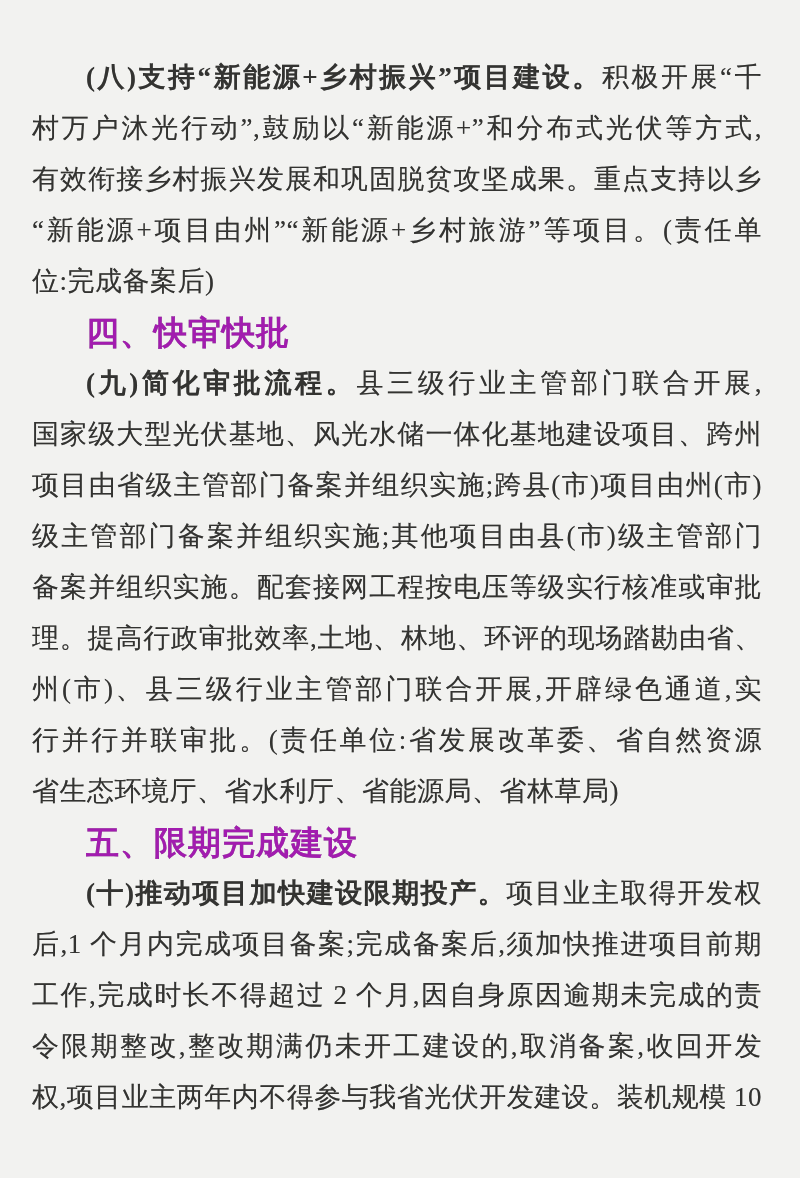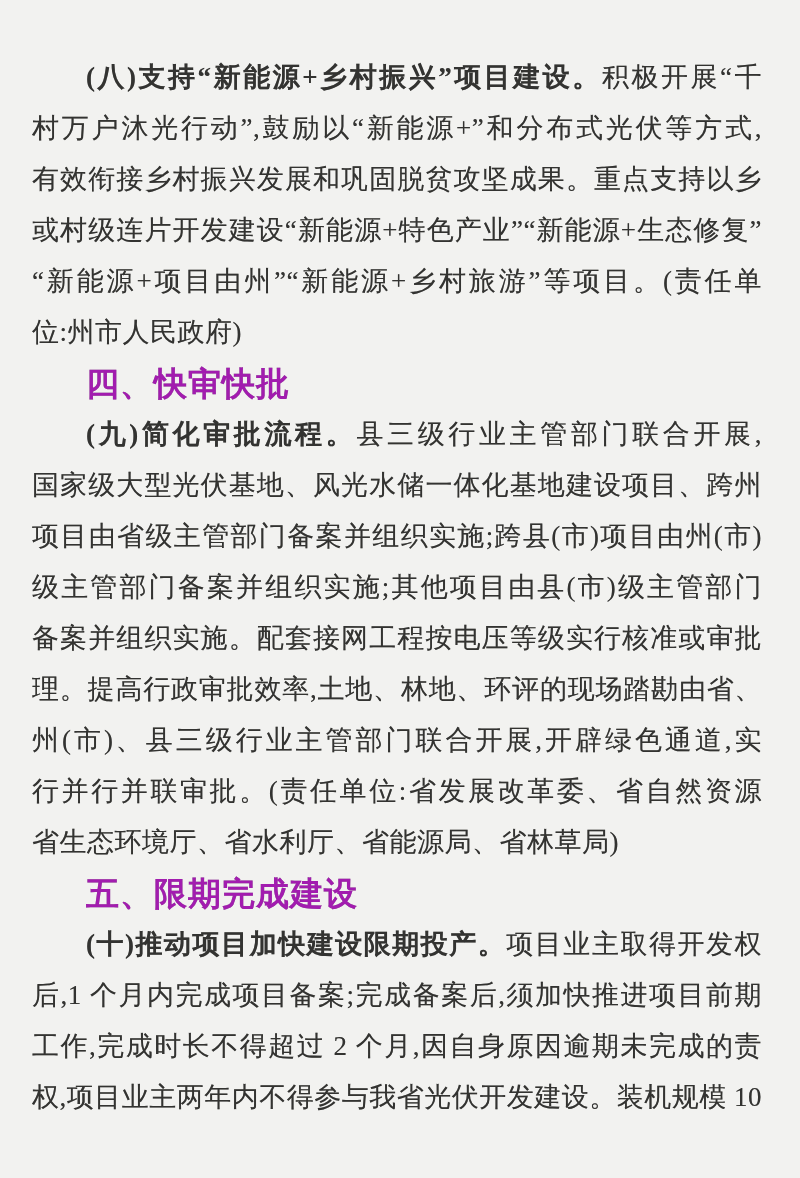--- a/index.html
+++ b/index.html
@@ -61,37 +61,37 @@
 </style>
 </head>
 <body>
 
 <div class="page" style="background: rgb(242, 242, 240);">
   <div class="doc" id="doc" style="color: rgb(51, 51, 49); padding-left: 32px;">
       <div class="paragraph">
         <div class="line indent"><span class="seg lead">(八)支持“新能源+乡村振兴”项目建设。</span><span class="seg body">积极开展“千</span></div>
         <div class="line"><span class="seg body">村万户沐光行动”,鼓励以“新能源+”和分布式光伏等方式,</span></div>
         <div class="line"><span class="seg body">有效衔接乡村振兴发展和巩固脱贫攻坚成果。重点支持以乡村</span></div>
-        <div class="line"><span class="seg body">或村级连片开发建设“新能源+特色产业”“新能源+生态修复”</span></div>
         <div class="line"><span class="seg body">“新能源+项目由州”“新能源+乡村旅游”等项目。</span><span class="seg unit">(责任单</span></div>
-        <div class="line last"><span class="seg unit">位:州市人民政府)</span></div>
+        <div class="line last"><span class="seg unit">位:完成备案后)</span></div>
       </div>
       <div class="line heading-line"><span class="heading">四、快审快批</span></div>
       <div class="paragraph">
         <div class="line indent"><span class="seg lead">(九)简化审批流程。</span><span class="seg body">县三级行业主管部门联合开展,</span></div>
         <div class="line"><span class="seg body">国家级大型光伏基地、风光水储一体化基地建设项目、跨州(市)</span></div>
         <div class="line"><span class="seg body">项目由省级主管部门备案并组织实施;跨县(市)项目由州(市)</span></div>
         <div class="line"><span class="seg body">级主管部门备案并组织实施;其他项目由县(市)级主管部门</span></div>
         <div class="line"><span class="seg body">备案并组织实施。配套接网工程按电压等级实行核准或审批管</span></div>
         <div class="line"><span class="seg body">理。提高行政审批效率,土地、林地、环评的现场踏勘由省、</span></div>
         <div class="line"><span class="seg body">州(市)、县三级行业主管部门联合开展,开辟绿色通道,实</span></div>
         <div class="line"><span class="seg body">行并行并联审批。</span><span class="seg unit">(责任单位:省发展改革委、省自然资源厅、</span></div>
         <div class="line last"><span class="seg unit">省生态环境厅、省水利厅、省能源局、省林草局)</span></div>
       </div>
       <div class="line heading-line"><span class="heading">五、限期完成建设</span></div>
       <div class="paragraph">
         <div class="line indent"><span class="seg lead">(十)推动项目加快建设限期投产。</span><span class="seg body">项目业主取得开发权</span></div>
         <div class="line"><span class="seg body">后,1 个月内完成项目备案;完成备案后,须加快推进项目前期</span></div>
         <div class="line"><span class="seg body">工作,完成时长不得超过 2 个月,因自身原因逾期未完成的责</span></div>
+        <div class="line"><span class="seg body">令限期整改,整改期满仍未开工建设的,取消备案,收回开发</span></div>
         <div class="line"><span class="seg body">权,项目业主两年内不得参与我省光伏开发建设。装机规模 10</span></div>
       </div>
     </div>
 </div>
 
 </body></html>

